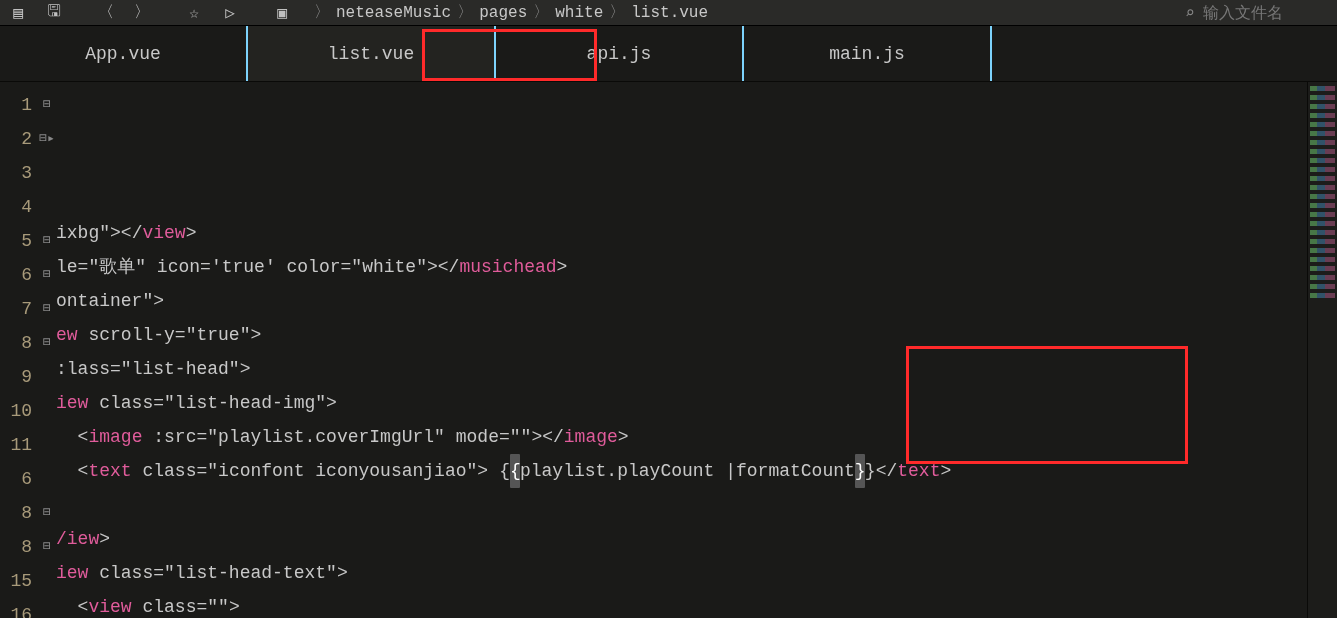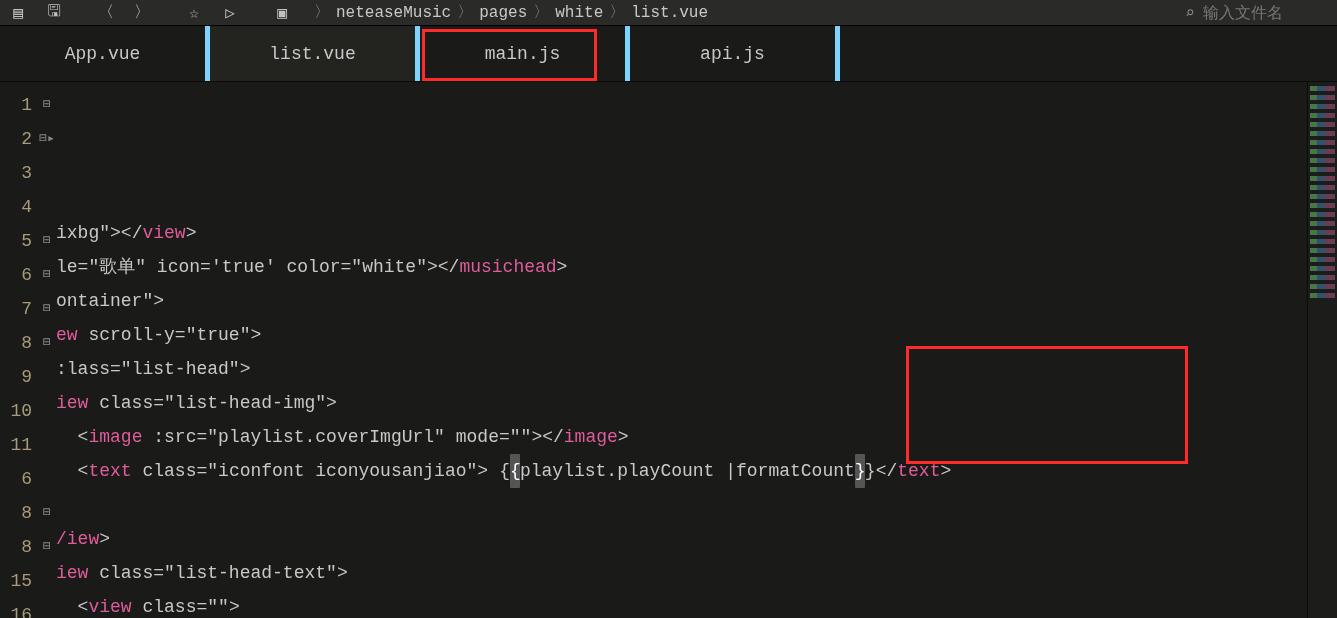--- a/index.html
+++ b/index.html
@@ -65,29 +65,29 @@
     .search-input::placeholder { color: #777; }
 
     .tabbar {
       height: 56px;
       display: flex;
       align-items: stretch;
       background: #1a1a18;
       border-bottom: 1px solid #0a0a08;
     }
     .tab {
-      width: 210px;
+      width: 248px;
       display: flex;
       align-items: center;
       justify-content: center;
       color: #c8c8c8;
       font-size: 18px;
       cursor: pointer;
       position: relative;
-      border-right: 5px solid #7dd3fc;
+      border-right: 2px solid #7dd3fc;
     }
     .tab.active {
       background: #232320;
     }
     .redbox-tab {
       position: absolute;
       border: 3px solid #ff2a2a;
       pointer-events: none;
       left: 422px;
       top: 29px;
@@ -196,24 +196,24 @@
 </div>
 
 <div class="tabbar">
   <div class="tab">
       <span>App.vue</span>
     </div>
   <div class="tab active">
       <span>list.vue</span>
     </div>
   <div class="tab">
+      <span>api.js</span>
+    </div>
+  <div class="tab">
       <span>main.js</span>
-    </div>
-  <div class="tab">
-      <span>api.js</span>
     </div>
 </div>
 <div class="redbox-tab"></div>
 
 <div class="editor">
   <div class="gutter" id="gutter">
       <div>1</div>
       <div>2</div>
       <div>3</div>
       <div>4</div>

